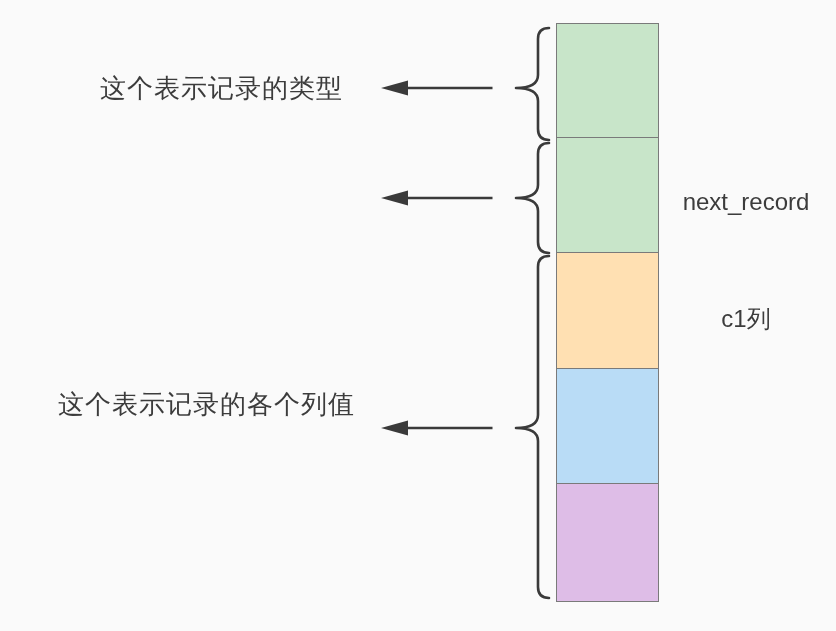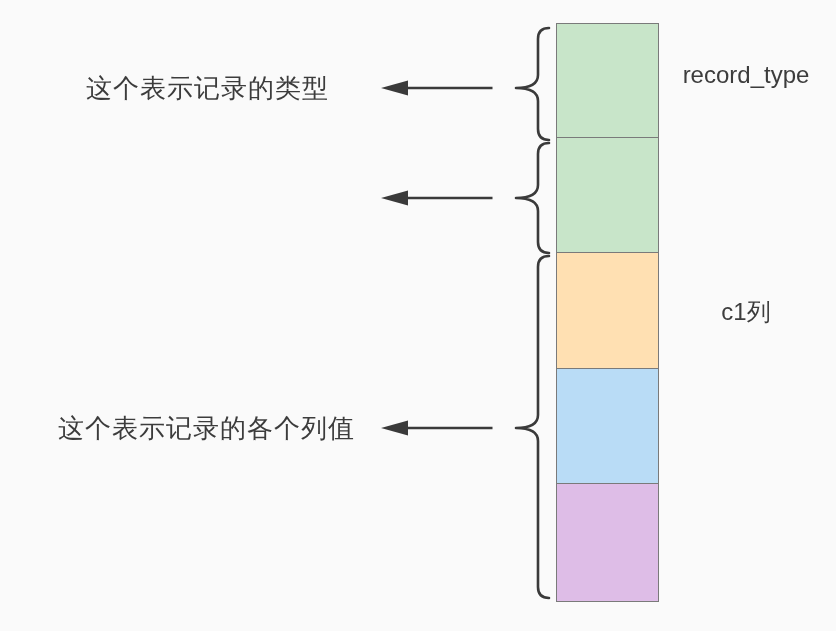--- a/index.html
+++ b/index.html
@@ -43,47 +43,47 @@
     left: 666px;
     width: 160px;
     text-align: center;
     transform: translateY(-50%);
     font-size: 24px;
     color: #3c3c3c;
     white-space: nowrap;
   }
   .fl-1 { top: 75px; }
   .fl-2 { top: 202px; }
-  .fl-3 { top: 312px; text-align: center; }
+  .fl-3 { top: 319px; text-align: center; }
   .fl-4 { top: 431px; }
   .fl-5 { top: 549px; }
   .annotation {
     position: absolute;
     transform: translateY(-50%);
     font-size: 26px;
     color: #3c3c3c;
     white-space: nowrap;
     letter-spacing: 1px;
   }
-  .an-1 { left: 86px; top: 88px;  }
+  .an-1 { left: 100px; top: 88px;  }
   .an-2 { left: 22px; top: 198px; }
-  .an-3 { left: 58px; top: 428px; }
+  .an-3 { left: 58px; top: 404px; }
 </style>
 </head>
 <body>
 
 <div class="stage">
 
   <div class="block block-1" style="background: rgb(200, 229, 201);"></div>
   <div class="block block-2" style="background: rgb(200, 229, 201);"></div>
   <div class="block block-3" style="background: rgb(255, 224, 178);"></div>
   <div class="block block-4" style="background: rgb(185, 220, 246);"></div>
   <div class="block block-5" style="background: rgb(222, 189, 231);"></div>
 
-  <div class="field-label fl-1">record_type</div>
+  <div class="field-label fl-2">next_record</div>
   <div class="field-label fl-3">c1列</div>
 
   <div class="annotation an-1">这个表示记录的类型</div>
   <div class="annotation an-3">这个表示记录的各个列值</div>
 
   <svg class="overlay" viewBox="0 0 836 631">
 
     <g>
       <line x1="404" y1="88" x2="492.5" y2="88" stroke="#3a3a3a" stroke-width="2.6"></line>
       <polygon points="381,88 408,80.5 408,95.5" fill="#3a3a3a"></polygon>

